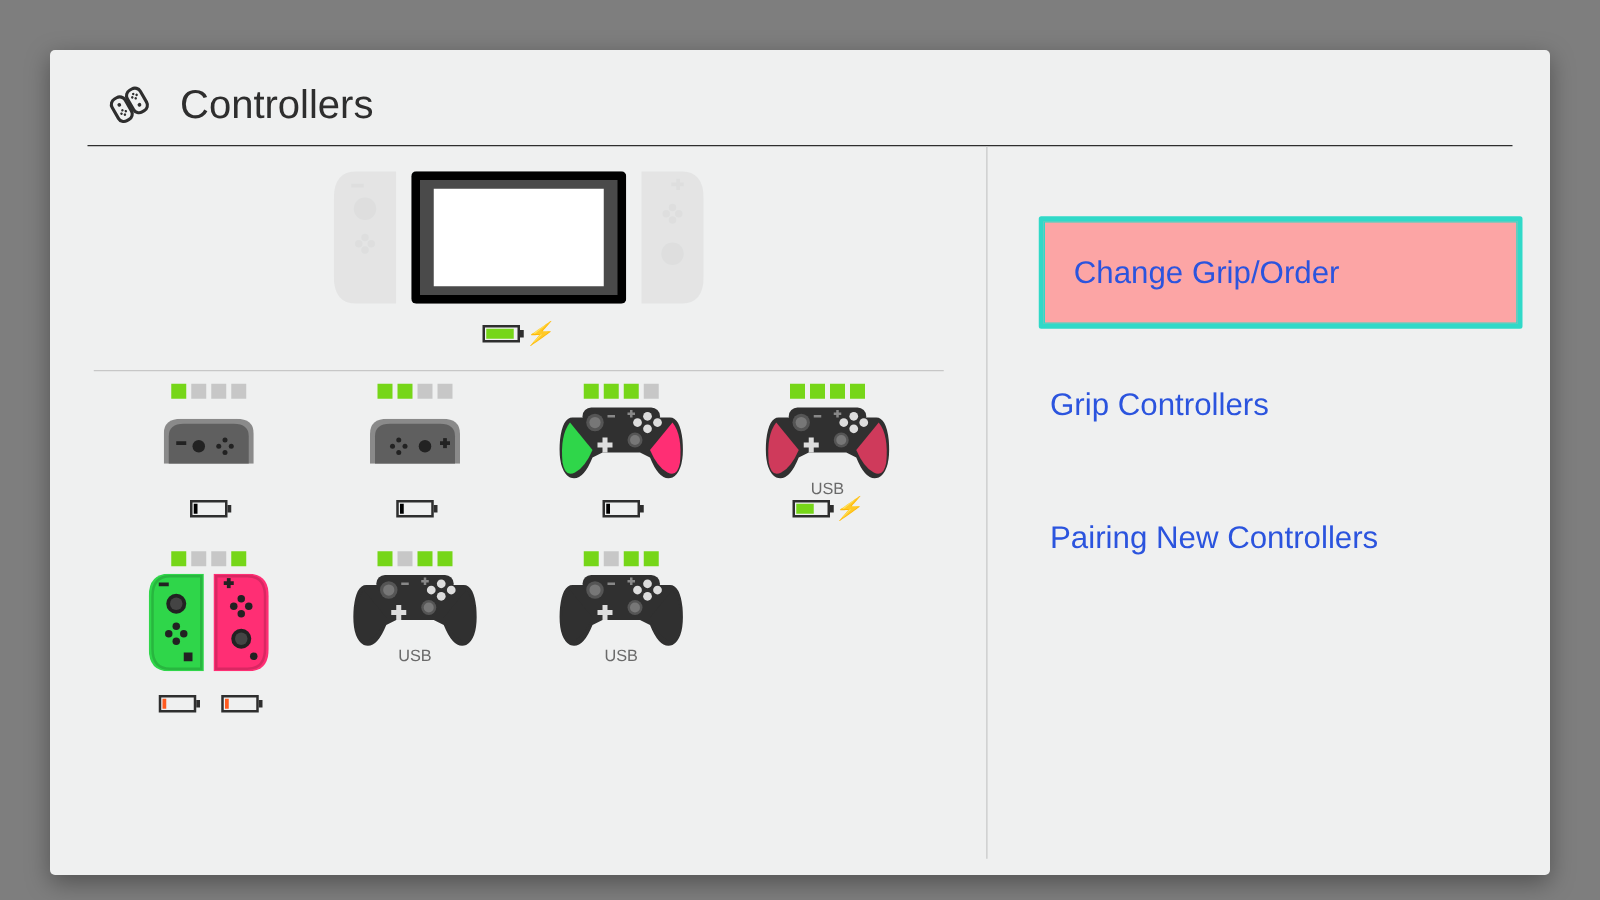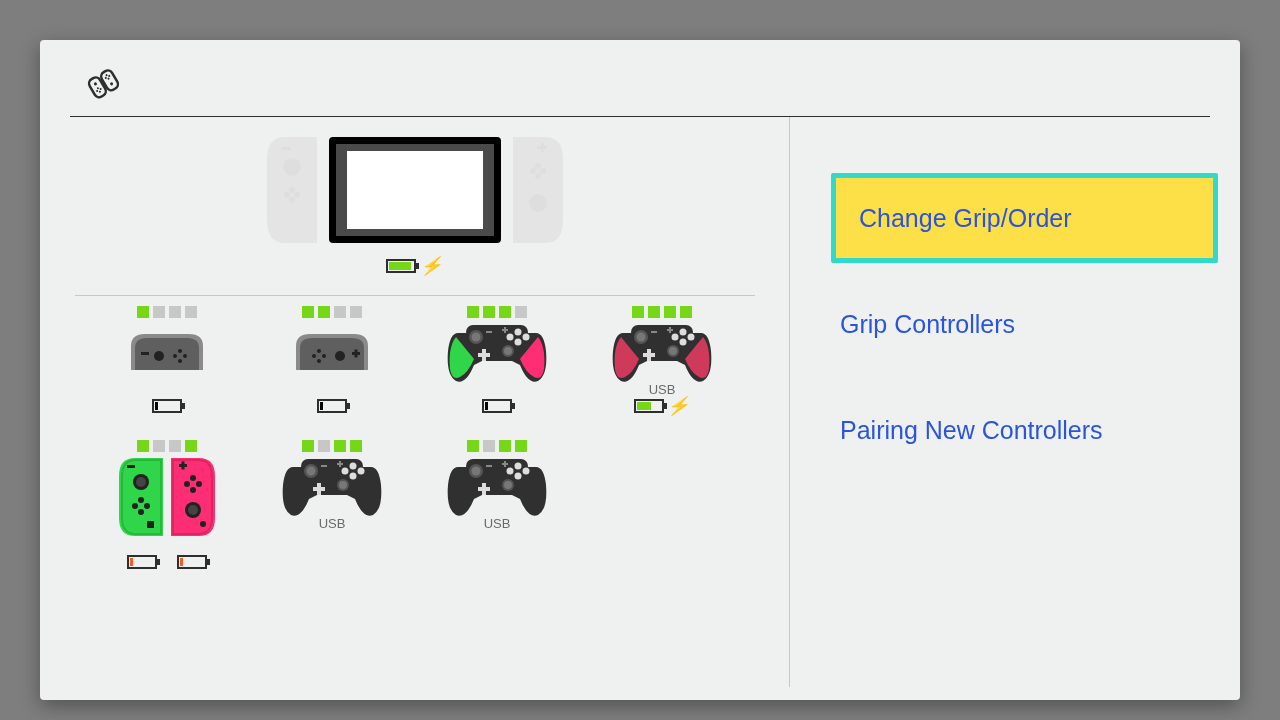--- a/index.html
+++ b/index.html
@@ -67,21 +67,21 @@
       padding: 0 24px;
       height: 90px;
       display:flex;
       align-items:center;
       font-size: 25px;
       color: #2b54de;
       border: 4px solid transparent;
       border-radius:2px;
       cursor:pointer;
     }
-    .menu-item.selected { border-color:#30d9c8; background:#fde047; box-shadow: inset 0 0 0 1px #30d9c8; margin-left: 41px; }
+    .menu-item.selected { border-color:#30d9c8; background:#fca5a5; box-shadow: inset 0 0 0 1px #30d9c8; margin-left: 41px; }
   </style>
 </head>
 <body>
 
 <div class="panel">
   <div class="header">
     <span class="header-icon">
       <svg viewBox="0 0 46 46">
         <g transform="rotate(-30 23 23)" fill="none" stroke="#2e2e2e" stroke-width="2.5">
           <rect x="10" y="14" width="12" height="20" rx="5"></rect>
@@ -94,20 +94,21 @@
             <circle cx="18" cy="27" r="1"></circle>
             <circle cx="16" cy="25" r="1"></circle>
             <circle cx="16" cy="29" r="1"></circle>
           <circle cx="28" cy="20" r="1"></circle>
             <circle cx="32" cy="20" r="1"></circle>
             <circle cx="30" cy="18" r="1"></circle>
             <circle cx="30" cy="22" r="1"></circle>
         </g>
       </svg>
     </span>
+    <h1 class="header-title">Controllers</h1>
   </div>
   <div class="hr"></div>
 
   <div class="content">
     <div class="left">
 
       <div class="console-row">
         <span class="joycon-ghost">
           <svg width="50" height="106" viewBox="0 0 50 106">
               <path d="M50 0 H18 Q0 0 0 22 V84 Q0 106 18 106 H50 Z" fill="#c8c8c8"></path>

